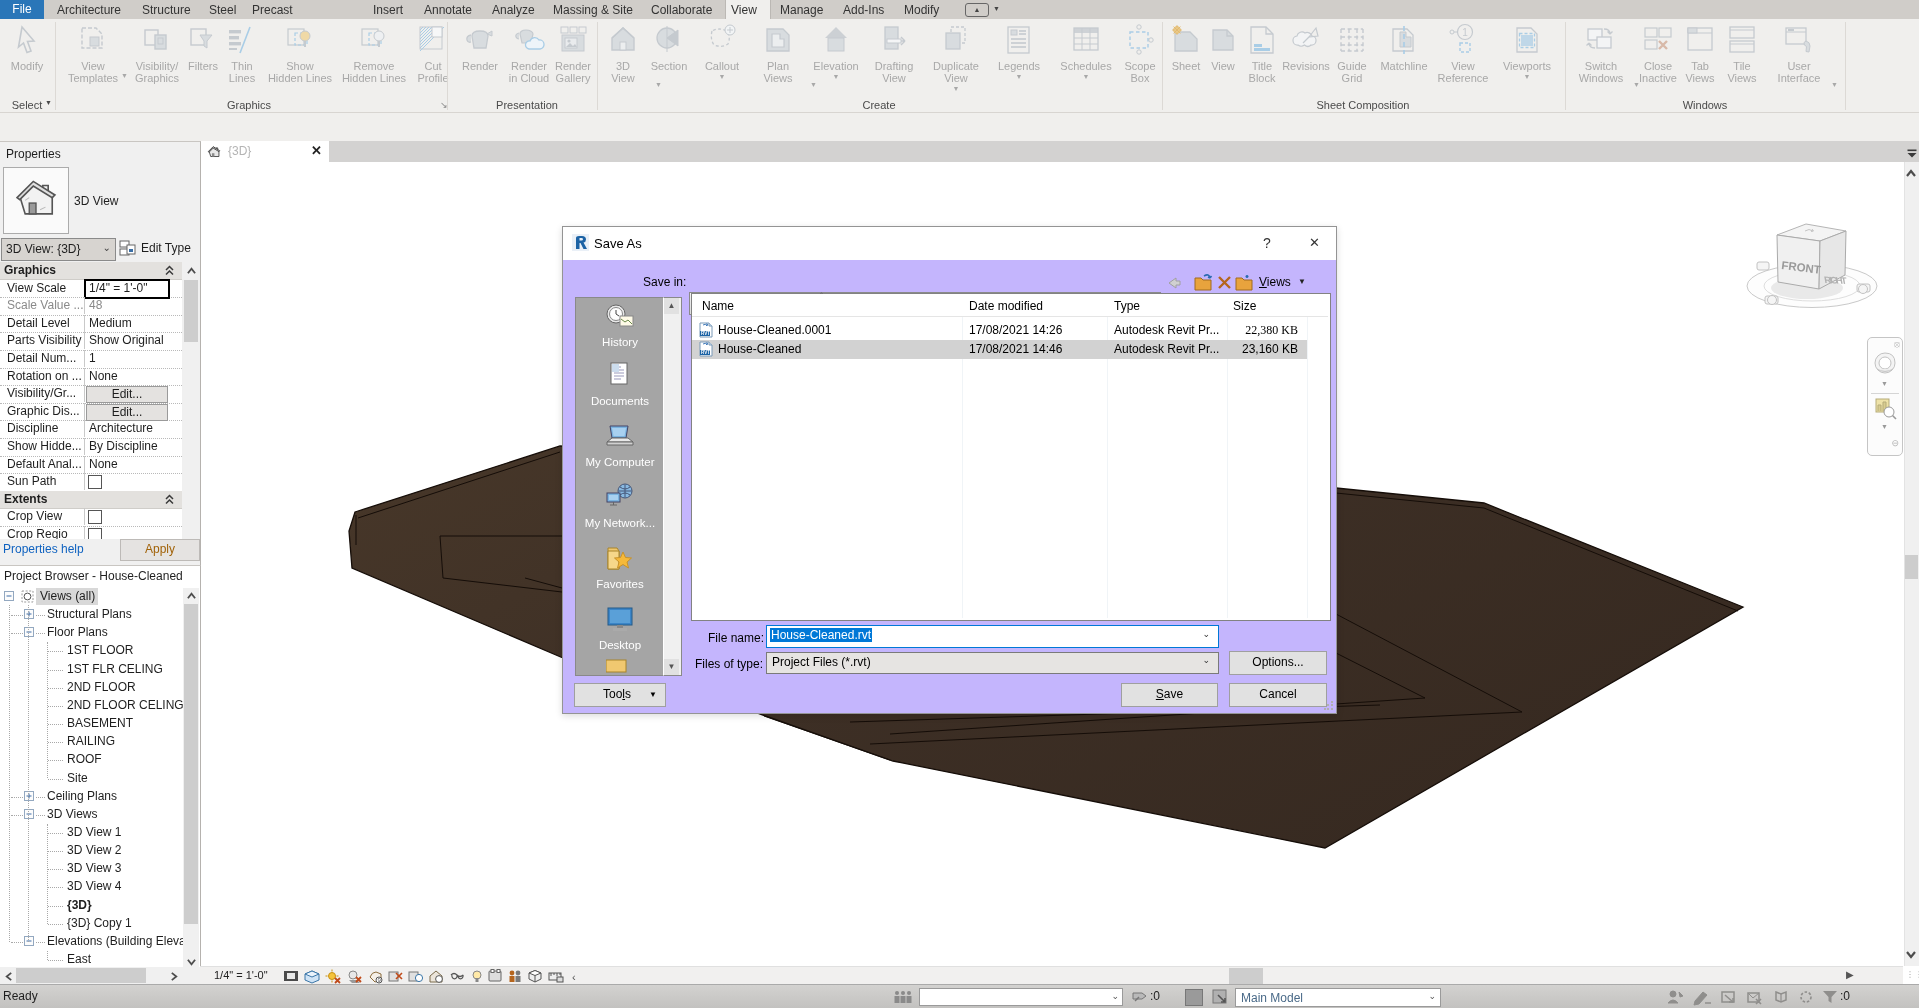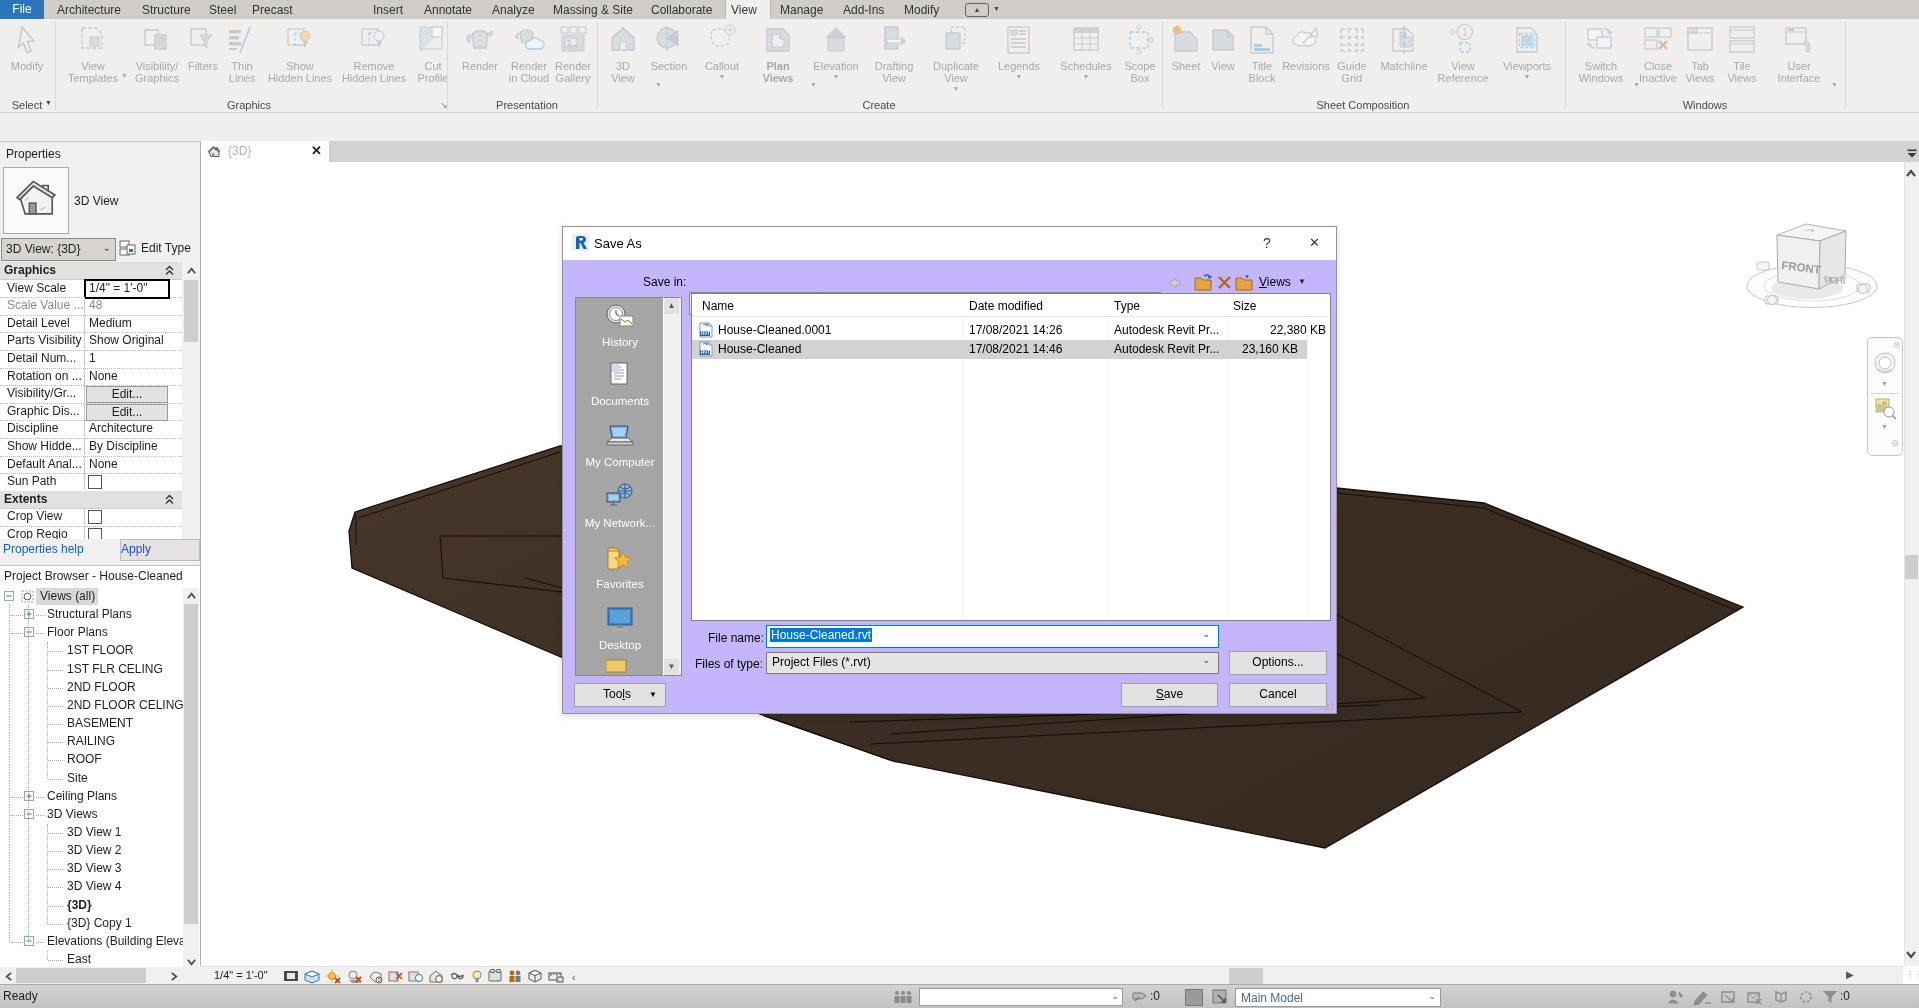--- a/index.html
+++ b/index.html
@@ -159,21 +159,21 @@
 </div>
 <div class="abs" style="left:685px;top:4px;width:74px;text-align:center;">
 <svg width="34" height="34" viewBox="0 0 34 34" style="margin:0 auto">
         <path d="M7 8 q-2 8 2 14 q8 3 14 -1 q3 -7 -1 -13 q-8 -4 -15 0 z" fill="none" stroke="#c5cacf" stroke-width="1.3" stroke-dasharray="3 2.4"></path>
         <circle cx="25" cy="7" r="5" fill="#f2f4f5" stroke="#c5cacf"></circle>
         <path d="M25 4 v6 M22 7 h6" stroke="#c5cacf"></path>
       </svg>
 <div style="margin-top:3px;line-height:12px;">Callout</div>
 <div style="line-height:9px;font-size:7px;">▼</div>
 </div>
-<div class="abs" style="left:741px;top:4px;width:74px;text-align:center;font-weight:bold;">
+<div class="abs" style="left:741px;top:4px;width:74px;text-align:center;">
 <svg width="34" height="34" viewBox="0 0 34 34" style="margin:0 auto">
         <path d="M6 6 h16 l6 6 v16 h-22 z" fill="#d8dcdf" stroke="#c5cacf" stroke-width="1.3"></path>
         <path d="M11 11 h8 v5 h4 v8 h-12 z" fill="#eceeef" stroke="#c5cacf" stroke-width="1.2"></path>
       </svg>
 <div style="margin-top:3px;line-height:12px;">Plan</div>
 <div style="line-height:12px;">Views</div>
 </div>
 <span class="txt" style="left:810px;top:62px;font-size:7px;">▼</span>
 <div class="abs" style="left:799px;top:4px;width:74px;text-align:center;">
 <svg width="34" height="34" viewBox="0 0 34 34" style="margin:0 auto">
@@ -526,21 +526,21 @@
       <svg class="abs" style="left:3px;top:4px;" width="11" height="9" viewBox="0 0 12 10">
         <path d="M2 8 L6 3 L10 8" fill="none" stroke="#4d4d4d" stroke-width="2"></path>
       </svg>
       <div class="abs" style="left:1px;top:18px;width:14px;height:62px;background:#cdcdcd;"></div>
       <svg class="abs" style="left:3px;top:279px;" width="11" height="9" viewBox="0 0 12 10">
         <path d="M2 2 L6 7 L10 2" fill="none" stroke="#4d4d4d" stroke-width="2"></path>
       </svg>
     </div>
 <div class="abs" style="left:0;top:412px;width:199px;height:11px;background:#f0f0f0;"></div>
 <div class="txt" style="left:3px;top:400px;color:#0f62c0;">Properties help</div>
-<div class="abs" style="left:120px;top:397px;width:78px;height:20px;background:#e5e3e1;border:1px solid #bdbab7;line-height:19px;color:#1d4ed8;">Apply</div>
+<div class="abs" style="left:120px;top:397px;width:78px;height:20px;background:#e5e3e1;border:1px solid #bdbab7;text-align:center;line-height:19px;color:#a16207;">Apply</div>
 </div>
 <div id="browser" style="position:absolute;left:0;top:565px;width:200px;height:402px;background:#fff;border-top:1px solid #c9c6c2;border-right:1px solid #b5b2ae;font-size:12px;color:#1e1e1e;">
 <div class="txt" style="left:4px;top:3px;">Project Browser - House-Cleaned</div>
 <div class="abs" style="left:0;top:22.0px;width:182px;height:18px;">
 <span class="abs" style="left:36px;top:0px;width:62px;height:17px;background:#d8d8d8;"></span>
 <svg class="abs" style="left:4px;top:3px;" width="10" height="10">
         <rect x="0.5" y="0.5" width="9" height="9" fill="#fcfcfc" stroke="#93a8c0"></rect>
         <line x1="2.5" y1="5" x2="7.5" y2="5" stroke="#3c6ca8"></line>
       </svg>
 <svg class="abs" style="left:20px;top:1px;" width="15" height="15" viewBox="0 0 15 15">
@@ -999,21 +999,21 @@
             <path d="M2 1 h9 l3 3 v11 h-12 z" fill="#fff" stroke="#7a9ab8"></path>
             <path d="M11 1 v3 h3" fill="#cfe0ef" stroke="#7a9ab8"></path>
             <rect x="2" y="9" width="10" height="5" fill="#1c63a5"></rect>
             <text x="3" y="13" font-size="4.5" fill="#fff" font-family="Liberation Sans" font-weight="bold">RVT</text>
             <path d="M5 3 q3 -2 4 1 m-1 -2 l1.5 0 l-0.5 2" fill="none" stroke="#2a6ab0" stroke-width="0.9"></path>
           </svg>
         </div>
 <span class="txt" style="left:26px;top:2px;">House-Cleaned.0001</span>
 <span class="txt" style="left:277px;top:2px;">17/08/2021 14:26</span>
 <span class="txt" style="left:422px;top:2px;">Autodesk Revit Pr...</span>
-<span class="txt" style="left:634px;top:2px;text-align:right;transform:translateX(-100%);">22,380 KB</span>
+<span class="txt" style="left:606px;top:2px;text-align:right;transform:translateX(-100%);font-family:Liberation Serif, serif;">22,380 KB</span>
 </div>
 <div class="abs" style="left:0;top:46px;width:615px;height:19px;background:#d2d2d2;">
 <div class="abs" style="left:6px;top:1px;width:16px;">
           <svg width="16" height="16" viewBox="0 0 16 16">
             <path d="M2 1 h9 l3 3 v11 h-12 z" fill="#fff" stroke="#7a9ab8"></path>
             <path d="M11 1 v3 h3" fill="#cfe0ef" stroke="#7a9ab8"></path>
             <rect x="2" y="9" width="10" height="5" fill="#1c63a5"></rect>
             <text x="3" y="13" font-size="4.5" fill="#fff" font-family="Liberation Sans" font-weight="bold">RVT</text>
             <path d="M5 3 q3 -2 4 1 m-1 -2 l1.5 0 l-0.5 2" fill="none" stroke="#2a6ab0" stroke-width="0.9"></path>
           </svg>

